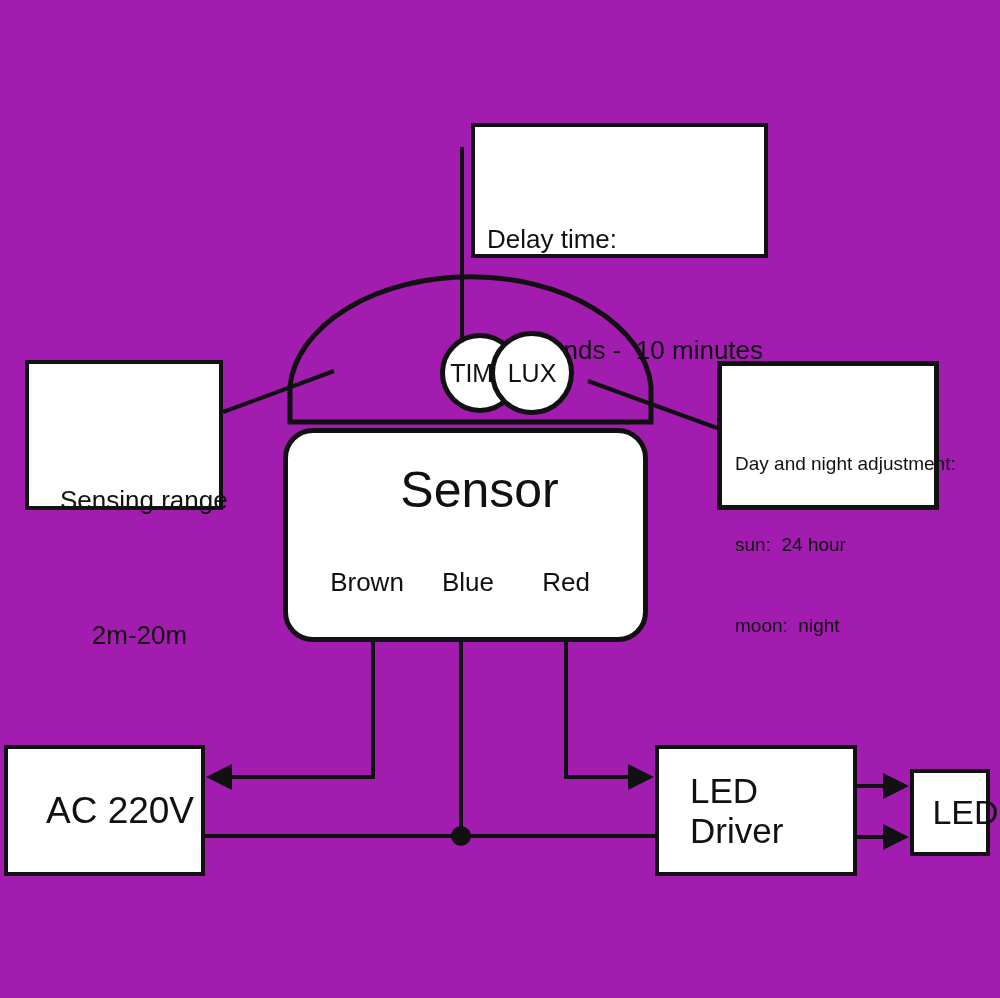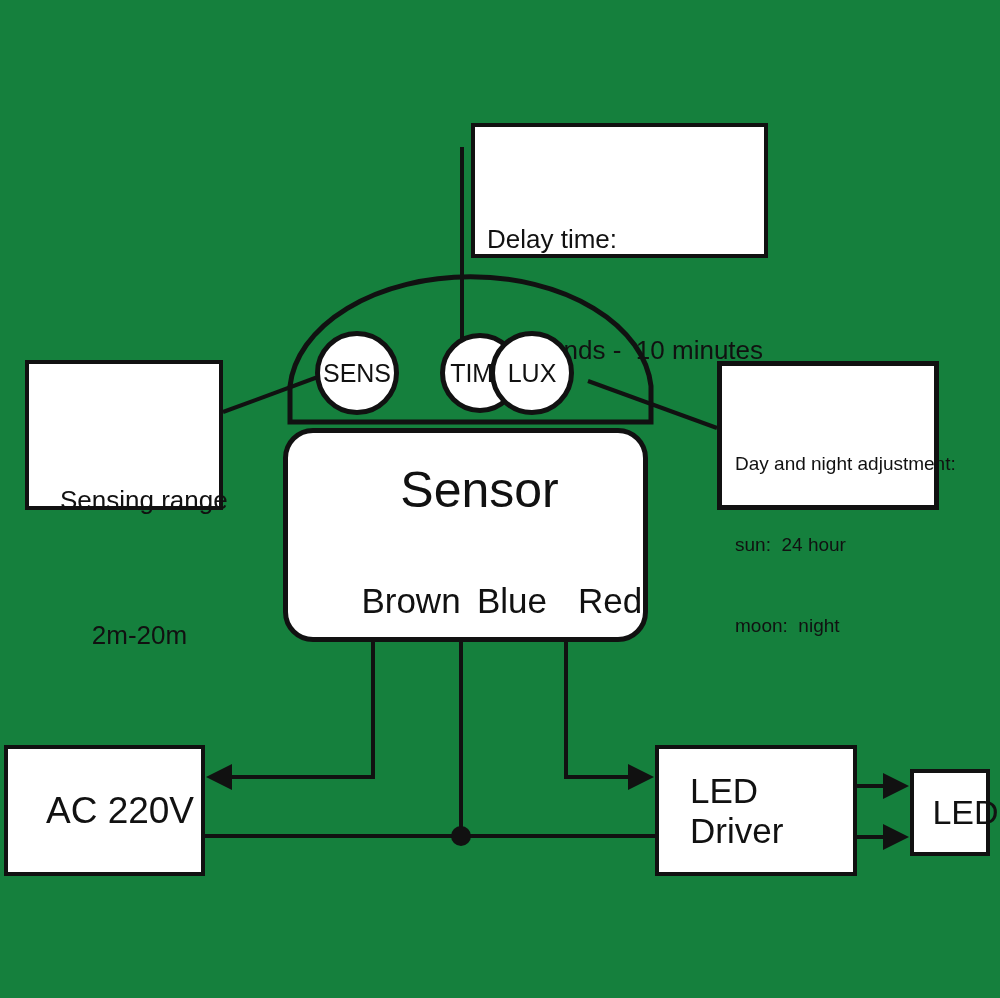--- a/index.html
+++ b/index.html
@@ -5,21 +5,21 @@
   * { margin: 0; padding: 0; box-sizing: border-box; }
   html, body { background: #ffffff; }
   body {
     font-family: "Liberation Sans", "DejaVu Sans", sans-serif;
     color: #111111;
   }
   .diagram {
     position: relative;
     width: 1000px;
     height: 998px;
-    background: #15803d;
+    background: #a21caf;
     overflow: hidden;
   }
   .wires-svg {
     position: absolute;
     left: 0; top: 0;
     width: 1000px; height: 998px;
   }
   .box {
     position: absolute;
     border: 4px solid #111111;
@@ -54,24 +54,23 @@
     border-radius: 30px;
   }
   .sensor-title {
     position: absolute;
     left: 14px; top: 28px; width: 100%;
     text-align: center;
     font-size: 50px;
   }
   .wire-label {
     position: absolute;
-    top: 148px;
+    top: 134px;
     transform: translateX(-50%);
-    font-size: 35px;
-    margin-left: 44px;
+    font-size: 26px;
   }
   .wire-label.brown { left: 79px; }
   .wire-label.blue  { left: 180px; }
   .wire-label.red   { left: 278px; }
   
   .knob {
     position: absolute;
     border: 5px solid #111111;
     border-radius: 50%;
     background: #ffffff;
@@ -134,23 +133,20 @@
     <div>Sensing range</div>
     <div>2m-20m</div>
   </div>
 
   <div class="box daynight-box">
     <div>Day and night adjustment:</div>
     <div>sun:  24 hour</div>
     <div>moon:  night</div>
   </div>
 
-  <div class="knob sens">
-    <span>SENS</span>
-  </div>
   <div class="knob time">
     <span>TIME</span>
   </div>
   <div class="knob lux">
     <span>LUX</span>
   </div>
 
   <div class="box sensor-box">
     <div class="sensor-title">Sensor</div>
     <span class="wire-label brown">Brown</span>

